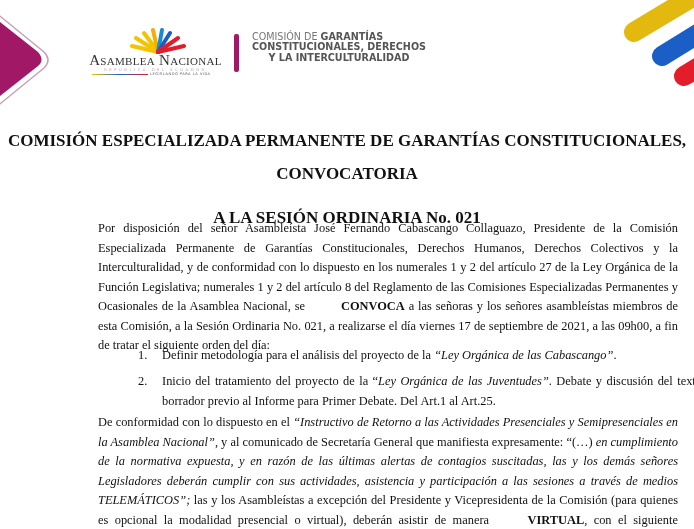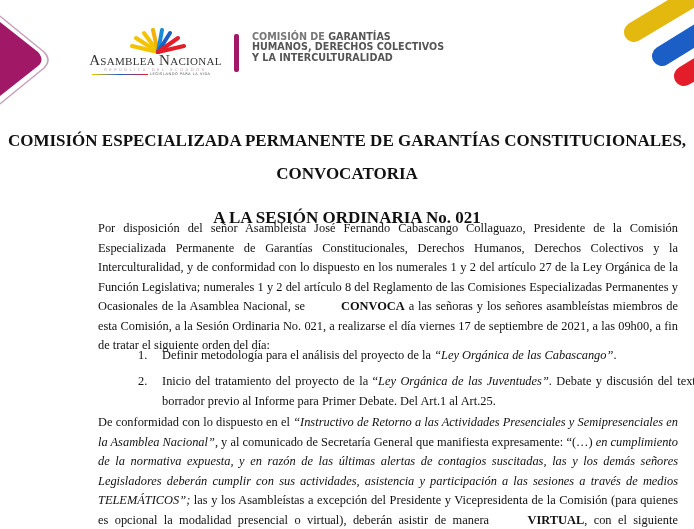--- a/index.html
+++ b/index.html
@@ -10,22 +10,22 @@
 
   .logo-asamblea { position: absolute; left: 88px; top: 28px; width: 135px; height: 50px; }
   .logo-sun { position: absolute; left: 30px; top: 0; width: 80px; height: 26px; }
   .logo-name { position: absolute; left: 0; top: 24px; width: 135px; text-align: center; font-family: "Liberation Serif", serif; font-size: 15px; color: #333; letter-spacing: 0.3px; font-variant: small-caps; }
   .logo-sub { position: absolute; left: 0; top: 39px; width: 135px; text-align: center; font-family: "DejaVu Sans", sans-serif; font-size: 3.8px; letter-spacing: 2.5px; color: #c0a0b0; }
   .logo-tag { position: absolute; left: 62px; top: 44px; font-family: "DejaVu Sans", sans-serif; font-size: 3.6px; letter-spacing: 0.5px; color: #555; }
   .logo-line { position: absolute; left: 4px; top: 46px; width: 56px; height: 1px; background: linear-gradient(90deg,#f3c300,#1b5fc6,#e31d2a); }
 
   .divider-bar { position: absolute; left: 234px; top: 34px; width: 5px; height: 38px; background: #a01866; border-radius: 2px; }
   .commission-title { position: absolute; left: 252px; top: 32px; font-family: "DejaVu Sans", sans-serif; font-size: 9.6px; line-height: 10.4px; color: #555; }
-  .commission-title .light { font-weight: bold; color: #777; }
-  .commission-title .bold { font-weight: bold; color: #555; }
+  .commission-title .light { font-weight: normal; color: #777; }
+  .commission-title .bold { font-weight: bold; color: #555; text-align: center; }
 
   .heading { position: absolute; left: 0; width: 694px; text-align: center; font-weight: bold; font-size: 17px; line-height: 20px; }
   .h1 { top: 131px; }
   .h2 { top: 164px; }
   .h3 { top: 208px; }
 
   .para { position: absolute; left: 98px; width: 580px; font-size: 12.4px; line-height: 19.5px; text-align: justify; }
   .para1 { top: 219px; }
   .para2 { top: 413px; }
 
@@ -68,21 +68,21 @@
   <div class="logo-name">Asamblea Nacional</div>
   <div class="logo-sub">REPÚBLICA DEL ECUADOR</div>
   <div class="logo-line"></div>
   <div class="logo-tag">LEGISLANDO PARA LA VIDA</div>
 </div>
 
 <div class="divider-bar"></div>
 
 <div class="commission-title">
   <div><span class="light">COMISIÓN DE </span><span class="bold">GARANTÍAS</span></div>
-  <div class="bold">HUMANOS, DERECHOS COLECTIVOS</div>
+  <div class="bold">CONSTITUCIONALES, DERECHOS</div>
   <div class="bold">Y LA INTERCULTURALIDAD</div>
 </div>
 
 <div class="heading h1">
   <div>COMISIÓN ESPECIALIZADA PERMANENTE DE GARANTÍAS CONSTITUCIONALES,</div>
 </div>
 <div class="heading h2">CONVOCATORIA</div>
 <div class="heading h3">A LA SESIÓN ORDINARIA No. 021</div>
 
 <div class="para para1"><span>Por disposición del señor Asambleísta José Fernando Cabascango Collaguazo, Presidente de la Comisión Especializada Permanente de Garantías Constitucionales, Derechos Humanos, Derechos Colectivos y la Interculturalidad, y de conformidad con lo dispuesto en los numerales 1 y 2 del artículo 27 de la Ley Orgánica de la Función Legislativa; numerales 1 y 2 del artículo 8 del Reglamento de las Comisiones Especializadas Permanentes y Ocasionales de la Asamblea Nacional, se </span><b>CONVOCA</b><span> a las señoras y los señores asambleístas miembros de esta Comisión,  a la Sesión Ordinaria No. 021, a realizarse el día viernes 17 de septiembre de 2021, a las 09h00, a fin de tratar el siguiente orden del día:</span></div>

